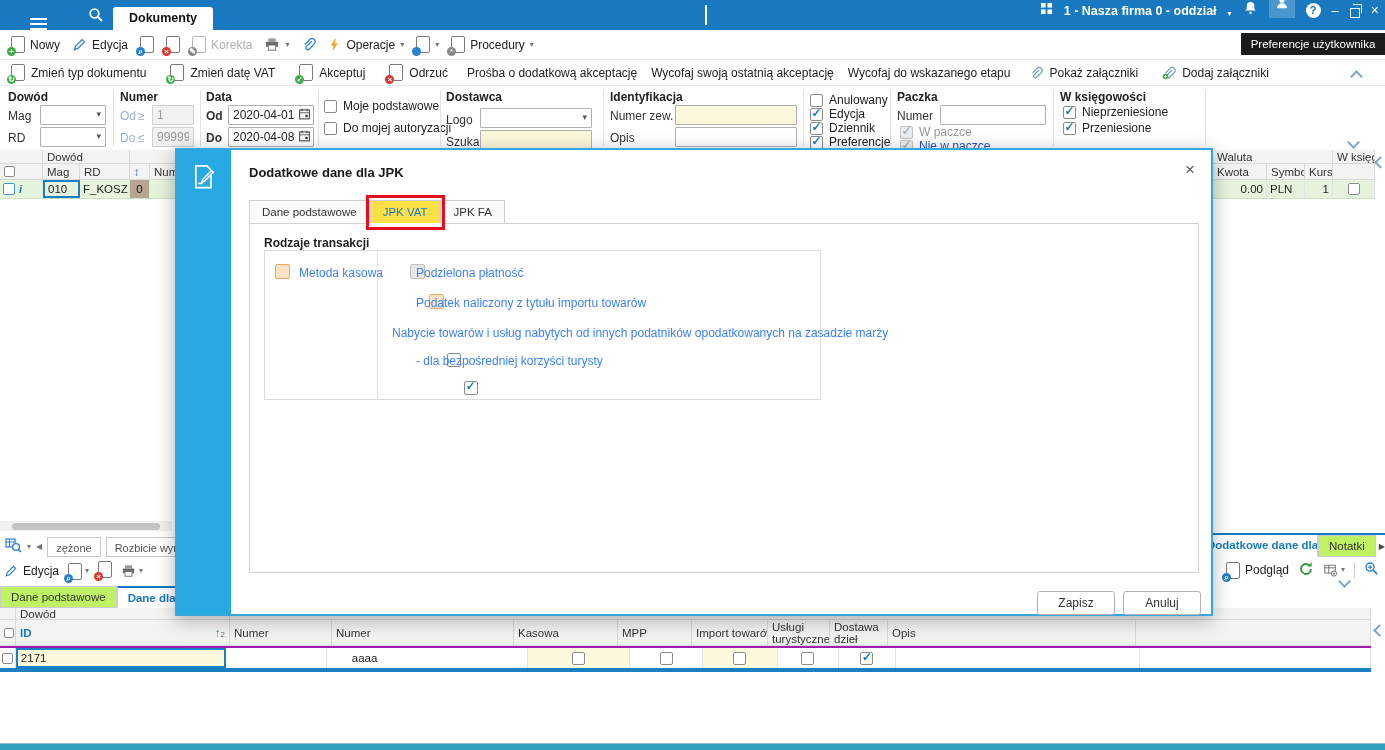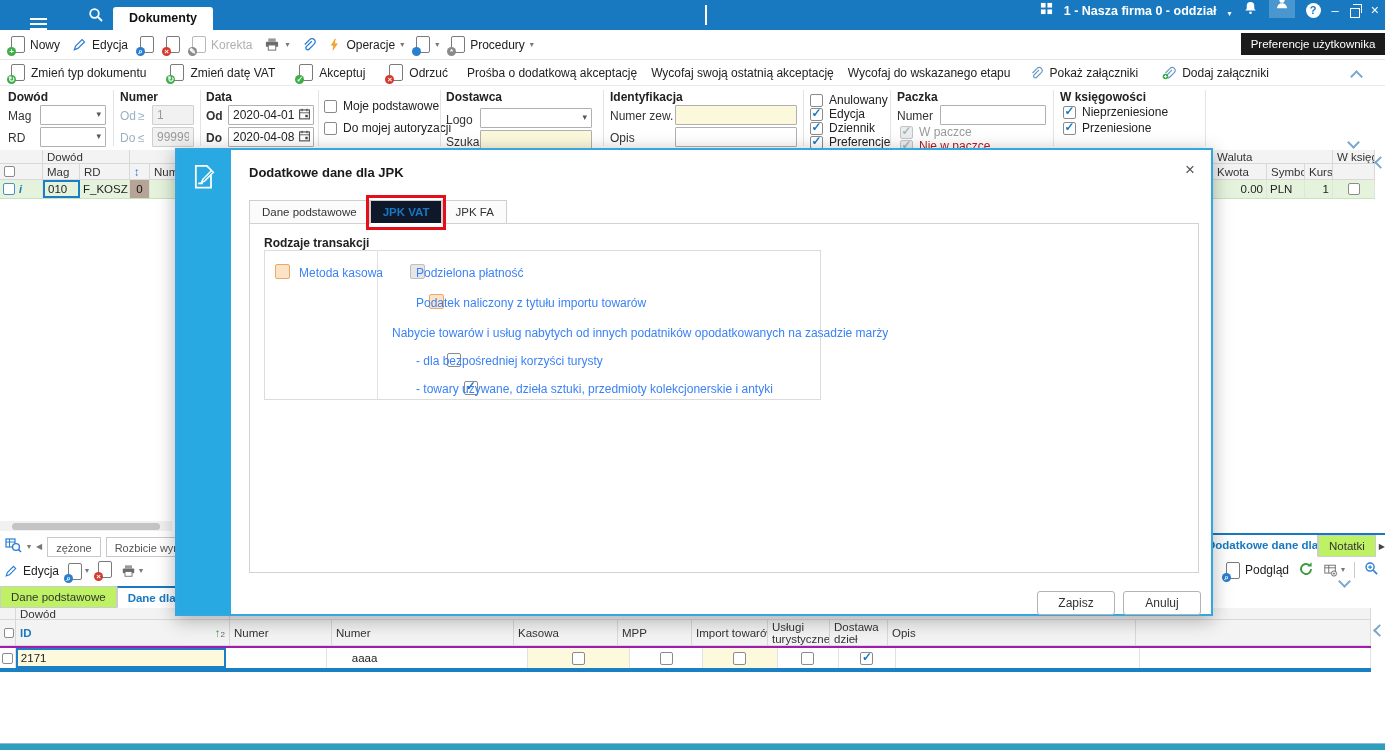--- a/index.html
+++ b/index.html
@@ -73,21 +73,21 @@
   .scroll-track{position:absolute;background:#f1f1f1;}
   .scroll-thumb{position:absolute;background:#c4c4c4;border-radius:4px;}
   .mini-tab{height:20px;line-height:20px;border:1px solid #c9c9c9;background:#fff;padding:0 8px;font-size:11px;color:#555;white-space:nowrap;box-sizing:border-box;}
   .ptab{height:22px;line-height:21px;border:1px solid #ccc;background:#bef264;padding:0 10px;font-size:11.5px;color:#333;white-space:nowrap;box-sizing:border-box;overflow:hidden;}
   .ptab.active{background:#fff;color:#1879c0;font-weight:bold;border-top:2px solid #1879c0;border-bottom:1px solid #fff;}
   
   #modal{position:absolute;left:175px;top:148px;width:1038px;height:468px;background:#fff;
          border:2px solid #36a7de;box-shadow:0 4px 18px rgba(0,0,0,.3);z-index:40;box-sizing:border-box;}
   .mstrip{position:absolute;left:0;top:0;width:54px;height:464px;background:#29a9e2;}
   .mtab{height:24px;line-height:23px;border:1px solid #cfcfcf;background:#fbfbfb;padding:0 12px;font-size:11.5px;color:#333;box-sizing:border-box;position:relative;}
-  .mtab.active{background:#0f172a;color:#1879c0;font-weight:bold;border-bottom:1px solid #fff;z-index:3;}
+  .mtab.active{background:#fde047;color:#1879c0;font-weight:normal;border-bottom:1px solid #fff;z-index:3;}
   .redbox{position:absolute;left:-5px;top:-6px;right:-5px;bottom:-7px;border:3px solid #e50f1b;pointer-events:none;}
   .mpanel{position:absolute;left:72px;top:73px;width:950px;height:350px;border:1px solid #d2d2d2;box-sizing:border-box;}
   .gbox{position:absolute;left:87px;top:100px;width:557px;height:150px;border:1px solid #dcdcdc;box-sizing:border-box;}
   .gdiv{position:absolute;left:200px;top:100px;height:150px;width:1px;background:#e2e2e2;}
   .mlabel{position:absolute;font-size:12px;color:#3b82f6;white-space:nowrap;}
   .btn{position:absolute;width:78px;height:24px;border:1px solid #b3b3b3;border-radius:3px;background:#fff;
        font-size:12px;color:#333;text-align:center;line-height:22px;box-sizing:border-box;}
   
   #bottombar{position:absolute;left:0;bottom:0;width:1385px;height:6px;background:#2f9fbe;border-top:1px solid #8fb9d6;}
   .blue-i{color:#1879c0;font-weight:bold;font-style:italic;font-size:11px;}
@@ -358,21 +358,21 @@
       </span>
     <div class="vsep" style="left:890px;"></div>
 
     <span class="fgroup" style="left:897px;top:90px;">Paczka</span>
     <span class="flabel" style="left:897px;top:109px;">Numer</span>
     <input class="inp" style="left: 940px; top: 105px; width: 106px;">
     <span class="cbrow" style="left:900px;top:125px;color:#9a9a9a;">
       <span class="cb dis checked"></span>
         <span>W paczce</span>
       </span>
-    <span class="cbrow" style="left:900px;top:139px;color:#b91c1c;">
+    <span class="cbrow" style="left:900px;top:139px;color:#1d4ed8;">
       <span class="cb dis checked"></span>
         <span>Nie w paczce</span>
       </span>
     <div class="vsep" style="left:1053px;"></div>
 
     <span class="fgroup" style="left:1060px;top:90px;">W księgowości</span>
     <span class="cbrow" style="left:1063px;top:105px;">
       <span class="cb checked"></span>
         <span>Nieprzeniesione</span>
       </span>
@@ -611,20 +611,19 @@
 
     <span class="abs cb big cream" style="left:215px;top:144px;"></span>
     <span class="mlabel" style="left:239px;top:146px;">Podatek naliczony z tytułu importu towarów</span>
 
     <span class="mlabel" style="left:215px;top:176px;">Nabycie towarów i usług nabytych od innych podatników opodatkowanych na zasadzie marży</span>
 
     <span class="abs cb" style="left:215px;top:202px;width:14px;height:14px;"></span>
     <span class="mlabel" style="left:239px;top:204px;">- dla bezpośredniej korzyści turysty</span>
 
     <span class="abs cb checked" style="left:215px;top:230px;width:14px;height:14px;"></span>
-    <span class="mlabel" style="left:239px;top:232px;">- towary używane, dzieła sztuki, przedmioty kolekcjonerskie i antyki</span>
 
     <span class="btn" style="left:860px;top:441px;">Zapisz</span>
     <span class="btn" style="left:946px;top:441px;">Anuluj</span>
   </div>
 
   <div id="bottombar"></div>
 </div>
 
 </body></html>

